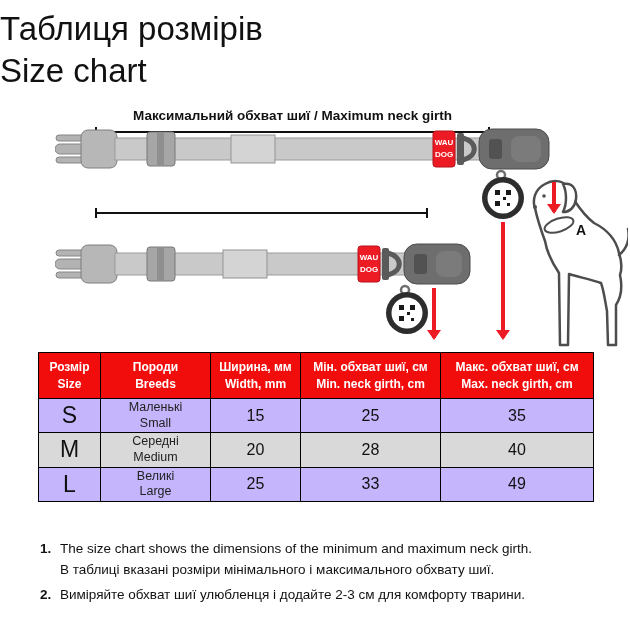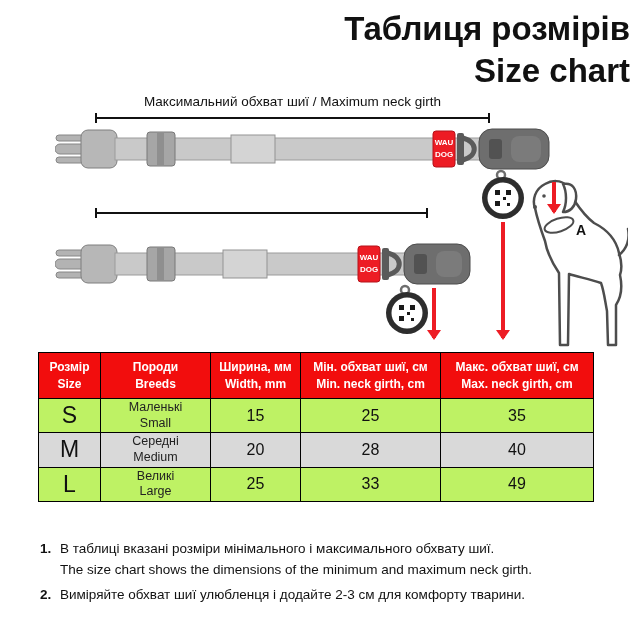--- a/index.html
+++ b/index.html
@@ -1,42 +1,42 @@
 <!DOCTYPE html>
 <html><head>
 <meta charset="utf-8">
 <style>
   * { margin:0; padding:0; box-sizing:border-box; }
   html,body { width:630px; height:630px; }
   body { font-family:"Liberation Sans", sans-serif; background:#ffffff; color:#111; }
   .page { position:relative; width:630px; height:630px; background:#fff; overflow:hidden; }
 
-  .title { text-align:right; font-weight:700; color:#111; line-height:1.15; }
+  .title { text-align:left; font-weight:400; color:#111; line-height:1.15; }
   .title-uk { margin-top:10px; font-size:33px; }
   .title-en { margin-top:4px;  font-size:33px; }
 
   .measure { position:absolute; z-index:1; }
   .measure-label { font-size:13.5px; text-align:center; margin-bottom:4px; color:#111; white-space:nowrap; }
   .measure-line { height:10px; border-left:2px solid #111; border-right:2px solid #111; position:relative; }
   .measure-line::before { content:""; position:absolute; left:0; right:0; top:4px; border-top:2px solid #111; }
-  .measure-max { left:95px; top:94px;  width:395px; }
+  .measure-max { left:95px; top:108px;  width:395px;font-weight:bold; }
   .measure-min { left:95px; top:208px; width:333px; }
 
   .collar-svg { position:absolute; z-index:2; }
   .dog-svg    { position:absolute; z-index:1; left:528px; top:163px; }
 
   .red-arrow { position:absolute; width:4px; background:#ed1c24; z-index:3; }
   .red-arrow::after { content:""; position:absolute; left:50%; bottom:-9px; transform:translateX(-50%);
                       border:7px solid transparent; border-top:10px solid #ed1c24; }
   .arrow-top    { left:501px; top:222px; height:116px; }
   .arrow-bottom { left:432px; top:288px; height:50px; }
   .arrow-dog    { left:552px; top:182px; height:30px; }
 
   .size-table { position:absolute; left:38px; top:352px; width:555px; border-collapse:collapse;
-                table-layout:fixed; z-index:4; background:#bef264;padding-left:34px; }
+                table-layout:fixed; z-index:4; background:#c4b5fd;padding-left:34px; }
   .size-table th, .size-table td { border:1px solid #000; text-align:center; vertical-align:middle; padding:1px 2px; }
   .size-table thead th { background:#f20d0d; color:#fff; font-size:12px; font-weight:700; height:46px; line-height:1.35; }
   .size-table thead th span { display:block; }
   .size-table tbody tr { height:33px; }
   .row-alt { background:#d9d9d9; }
   .cell-size { font-size:23px; color:#111; }
   .cell-breed span { display:block; font-size:12.5px; line-height:1.25; color:#222; }
   .cell-num { font-size:16px; color:#111; }
 
   .notes { position:absolute; left:40px; top:539px; width:552px; font-size:13.5px; line-height:1.55; color:#111; z-index:1; }
@@ -234,22 +234,22 @@
         <td class="cell-num">33</td>
         <td class="cell-num">49</td>
       </tr>
     </tbody>
   </table>
 
   <div class="notes">
     <div class="note">
       <span class="note-num">1.</span>
       <span class="note-text">
+        <span class="note-line">The size chart shows the dimensions of the minimum and maximum neck girth.</span>
         <span class="note-line">В таблиці вказані розміри мінімального і максимального обхвату шиї.</span>
-        <span class="note-line">The size chart shows the dimensions of the minimum and maximum neck girth.</span>
       </span>
     </div>
     <div class="note">
       <span class="note-num">2.</span>
       <span class="note-text">
         <span class="note-line">Виміряйте обхват шиї улюбленця і додайте 2-3 см для комфорту тварини.</span>
       </span>
     </div>
   </div>
 

